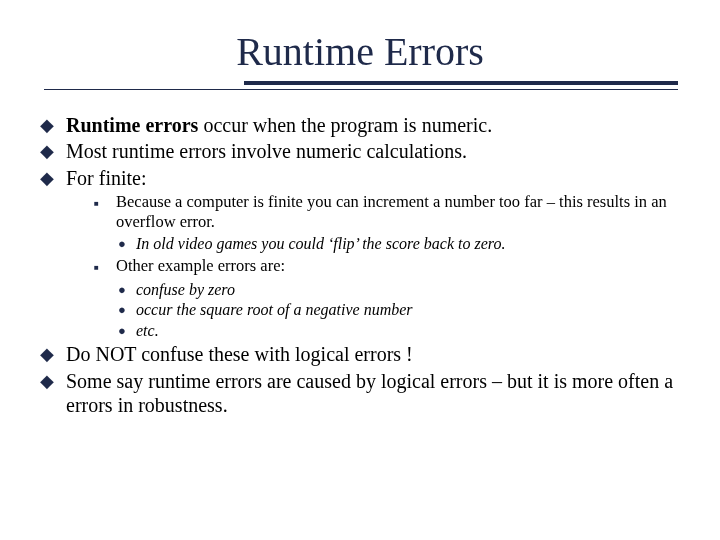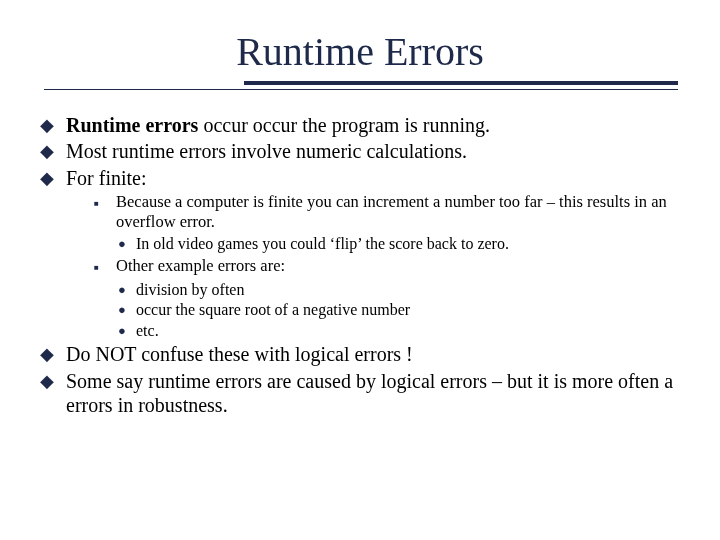--- a/index.html
+++ b/index.html
@@ -93,42 +93,42 @@
   .lvl3 {
     display: flex;
     margin: 1px 0;
   }
   .lvl3 .b {
     flex: 0 0 18px;
     color: #1f2a4a;
     font-size: 13px;
     line-height: 19px;
   }
-  .lvl3 .t { flex: 1; }
+  .lvl3 .t { flex: 1; font-style: italic; }
 </style>
 </head>
 <body>
 
 <div class="slide">
 
   <div class="title-wrap">
     <span class="title">Runtime Errors</span>
   </div>
 
   <div class="rule-wrap">
     <div class="rule-thick"></div>
     <div class="rule-thin"></div>
   </div>
 
   <div class="body">
 
     <div class="lvl1">
       <div class="b">◆</div>
       <div class="t">
-        <span class="strong-lead">Runtime errors</span><span> occur occur the program is running.</span>
+        <span class="strong-lead">Runtime errors</span><span> occur when the program is numeric.</span>
       </div>
     </div>
 
     <div class="lvl1">
       <div class="b">◆</div>
       <div class="t">Most runtime errors involve numeric calculations.</div>
     </div>
 
     <div class="lvl1">
       <div class="b">◆</div>
@@ -149,21 +149,21 @@
       </div>
 
       <div class="lvl2">
         <div class="b">■</div>
         <div class="t">Other example errors are:</div>
       </div>
 
       <div class="lvl3-group">
         <div class="lvl3">
           <div class="b">●</div>
-          <div class="t">division by often</div>
+          <div class="t">confuse by zero</div>
         </div>
         <div class="lvl3">
           <div class="b">●</div>
           <div class="t">occur the square root of a negative number</div>
         </div>
         <div class="lvl3">
           <div class="b">●</div>
           <div class="t">etc.</div>
         </div>
       </div>

